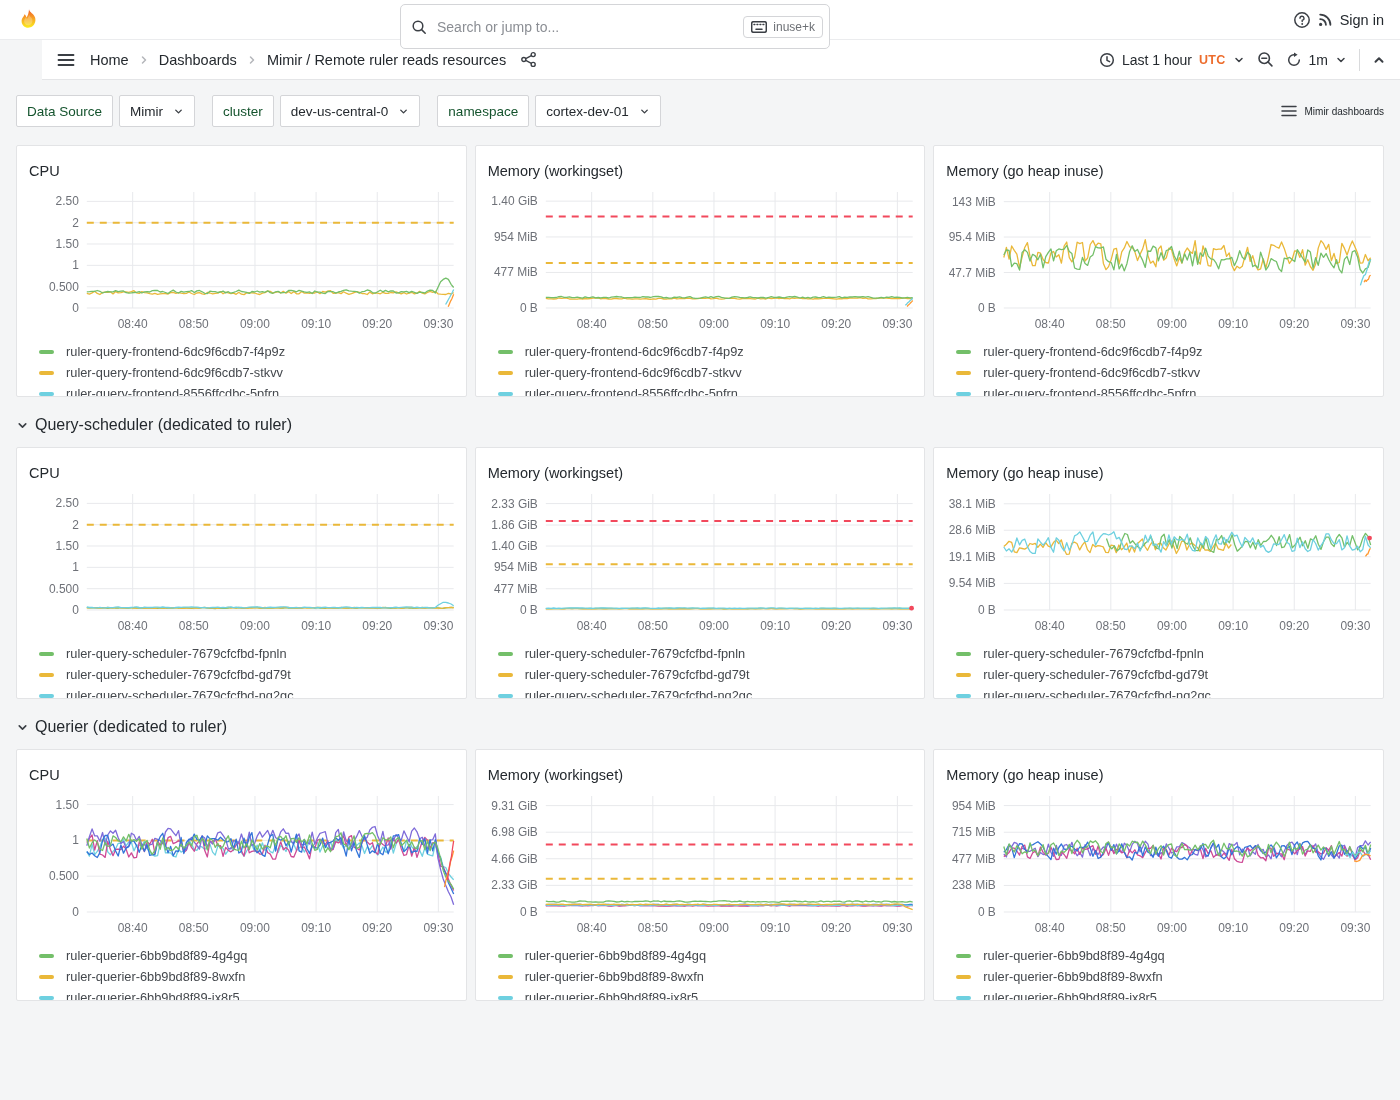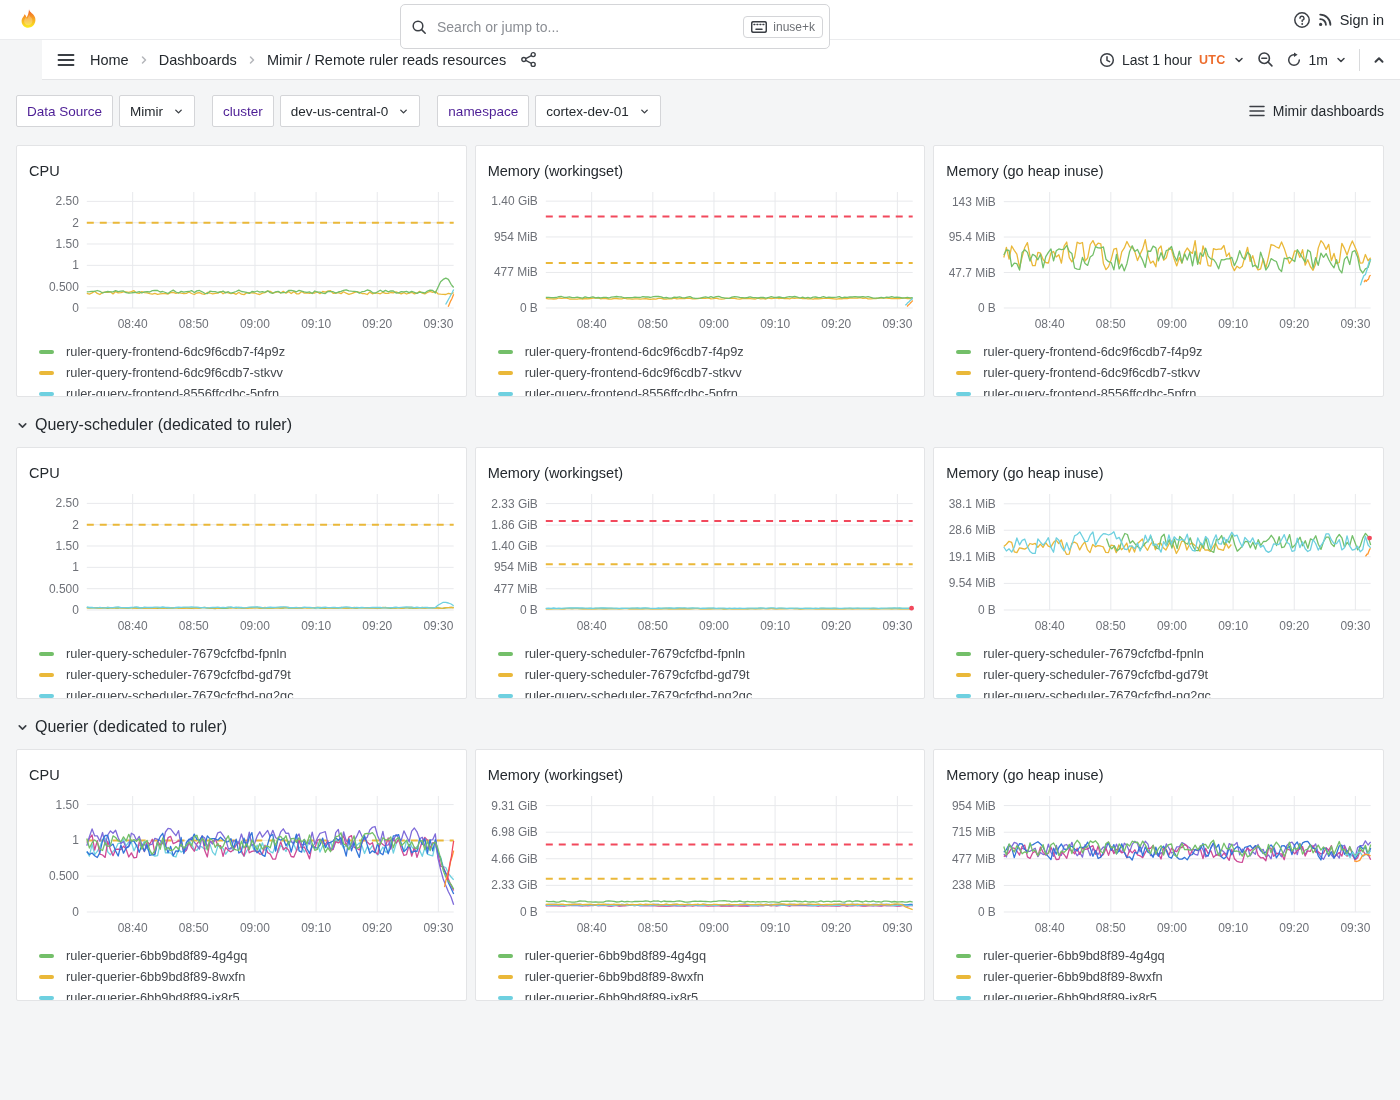--- a/index.html
+++ b/index.html
@@ -52,23 +52,23 @@
   .v-divider { width:1px; height:22px; background:#d9dadc; }
 
   
   .content { padding:15px 16px 0; }
   .variables-row { display:flex; align-items:center; margin-bottom:18px; }
   .var-group { display:flex; align-items:center; gap:6px; margin-right:17px; }
   .var-label, .var-value {
     height:32px; background:#fff; border:1px solid #d4d5d8; border-radius:2px;
     display:flex; align-items:center; padding:0 10px; font-size:13.5px; cursor:pointer;
   }
-  .var-label { color:#4c1d95; }
+  .var-label { color:#14532d; }
   .var-value { color:#24292e; gap:10px; }
-  .dashboards-btn { margin-left:auto; display:flex; align-items:center; gap:8px; font-size:14px; cursor:pointer; }
+  .dashboards-btn { margin-left:auto; display:flex; align-items:center; gap:8px; font-size:10px; cursor:pointer; }
 
   .section-header {
     display:flex; align-items:center; gap:6px;
     font-size:16px; font-weight:500; color:#24292e;
     margin:2px 0 13px 0; cursor:pointer;
   }
   .panel-row { display:grid; grid-template-columns:repeat(3,1fr); gap:8px; margin-bottom:19px; }
   .panel {
     background:#fff; border:1px solid #e3e4e6; border-radius:2px;
     height:252px; padding:14px 8px 8px; overflow:hidden;

